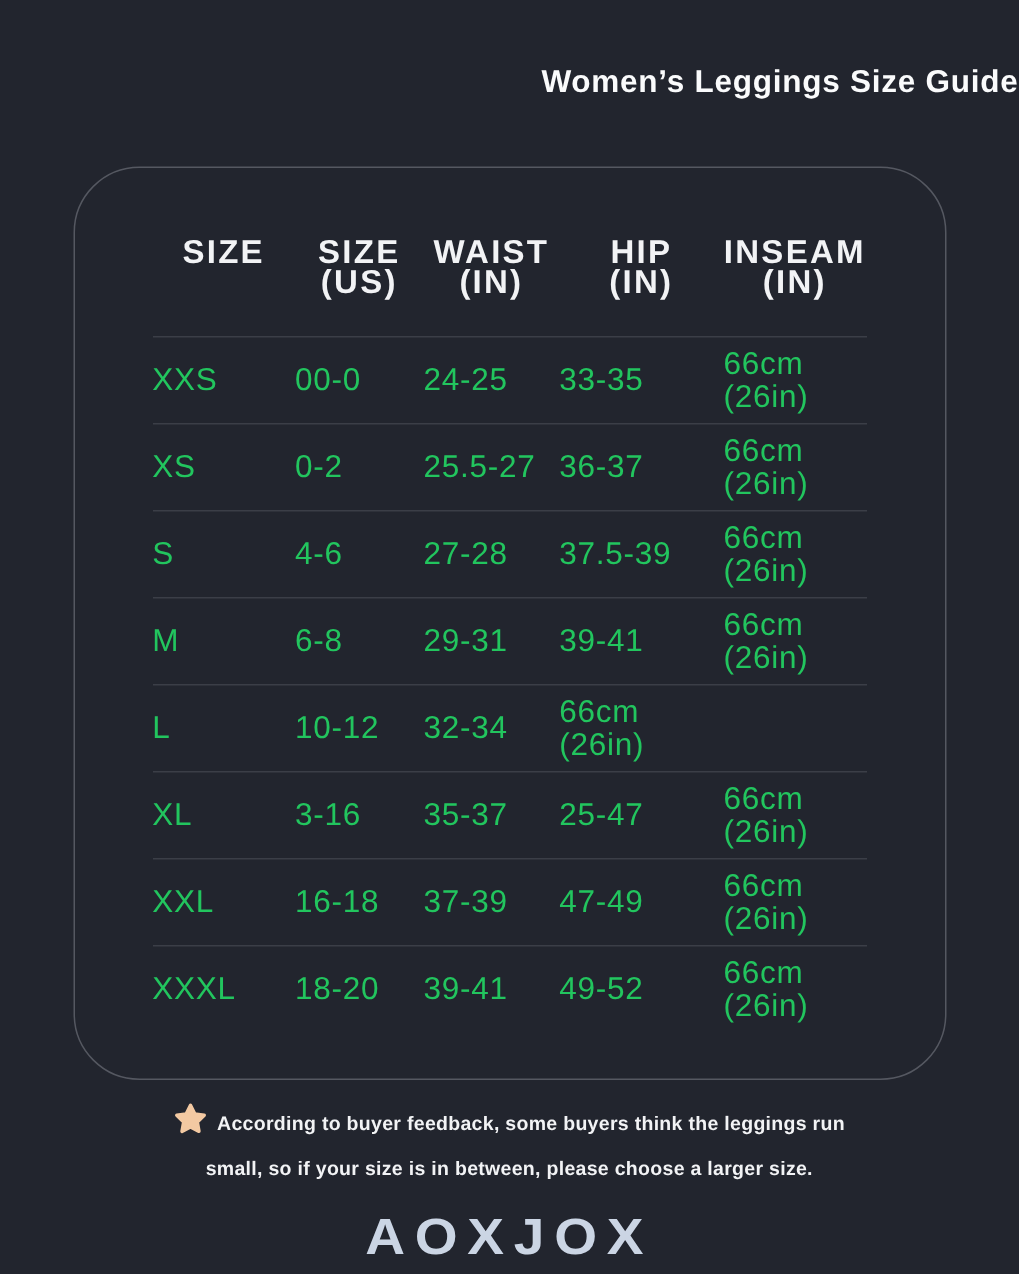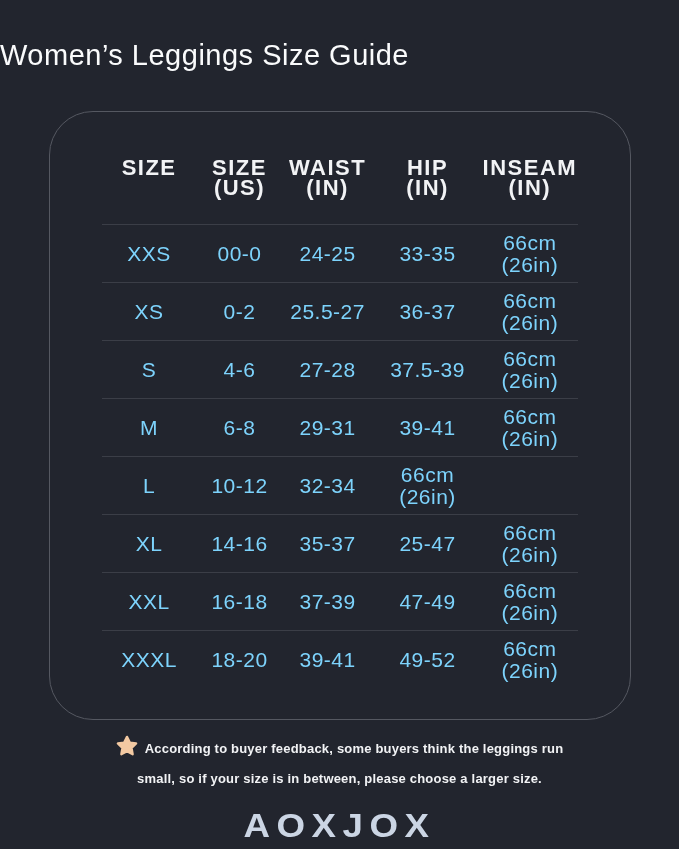--- a/index.html
+++ b/index.html
@@ -6,24 +6,24 @@
   body {
     width: 679px;
     height: 849px;
     background: #22252e;
     font-family: "Liberation Sans", sans-serif;
     color: #f7f8f9;
     overflow: hidden;
   }
   .page-title {
     margin: 38px 0 0 0;
-    text-align: left;
-    font-size: 29px;
+    text-align: right;
+    font-size: 21px;
     line-height: 34px;
-    font-weight: normal;
+    font-weight: bold;
     letter-spacing: 0.5px;
     color: #fafbfc;
   }
   .size-panel {
     box-sizing: border-box;
     width: 582px;
     height: 609px;
     margin: 39px auto 0 auto;
     border: 1.5px solid #555861;
     border-radius: 44px;
@@ -46,24 +46,23 @@
     line-height: 20px;
     letter-spacing: 1.5px;
     color: #f2f3f5;
   }
   .th .l2 { display: block; }
   .trow {
     height: 57px;
     border-top: 1px solid #3b3e47;
   }
   .td {
-    text-align: center;
     font-size: 21px;
     letter-spacing: 0.5px;
-    color: #7dd3fc;
+    color: #22c55e;
     font-weight: 500;
   }
   .td.inseam { font-size: 21px; line-height: 22px; }
   .td.inseam span { display: block; }
   .note {
     margin: 15px auto 0 auto;
     width: 620px;
     text-align: center;
     font-size: 13px;
     font-weight: bold;
@@ -161,21 +160,21 @@
       <div class="td">L</div>
       <div class="td">10-12</div>
       <div class="td">32-34</div>
       <div class="td inseam">
         <span>66cm</span>
         <span>(26in)</span>
       </div>
     </div>
     <div class="grid-row trow">
       <div class="td">XL</div>
-      <div class="td">14-16</div>
+      <div class="td">3-16</div>
       <div class="td">35-37</div>
       <div class="td">25-47</div>
       <div class="td inseam">
         <span>66cm</span>
         <span>(26in)</span>
       </div>
     </div>
     <div class="grid-row trow">
       <div class="td">XXL</div>
       <div class="td">16-18</div>

